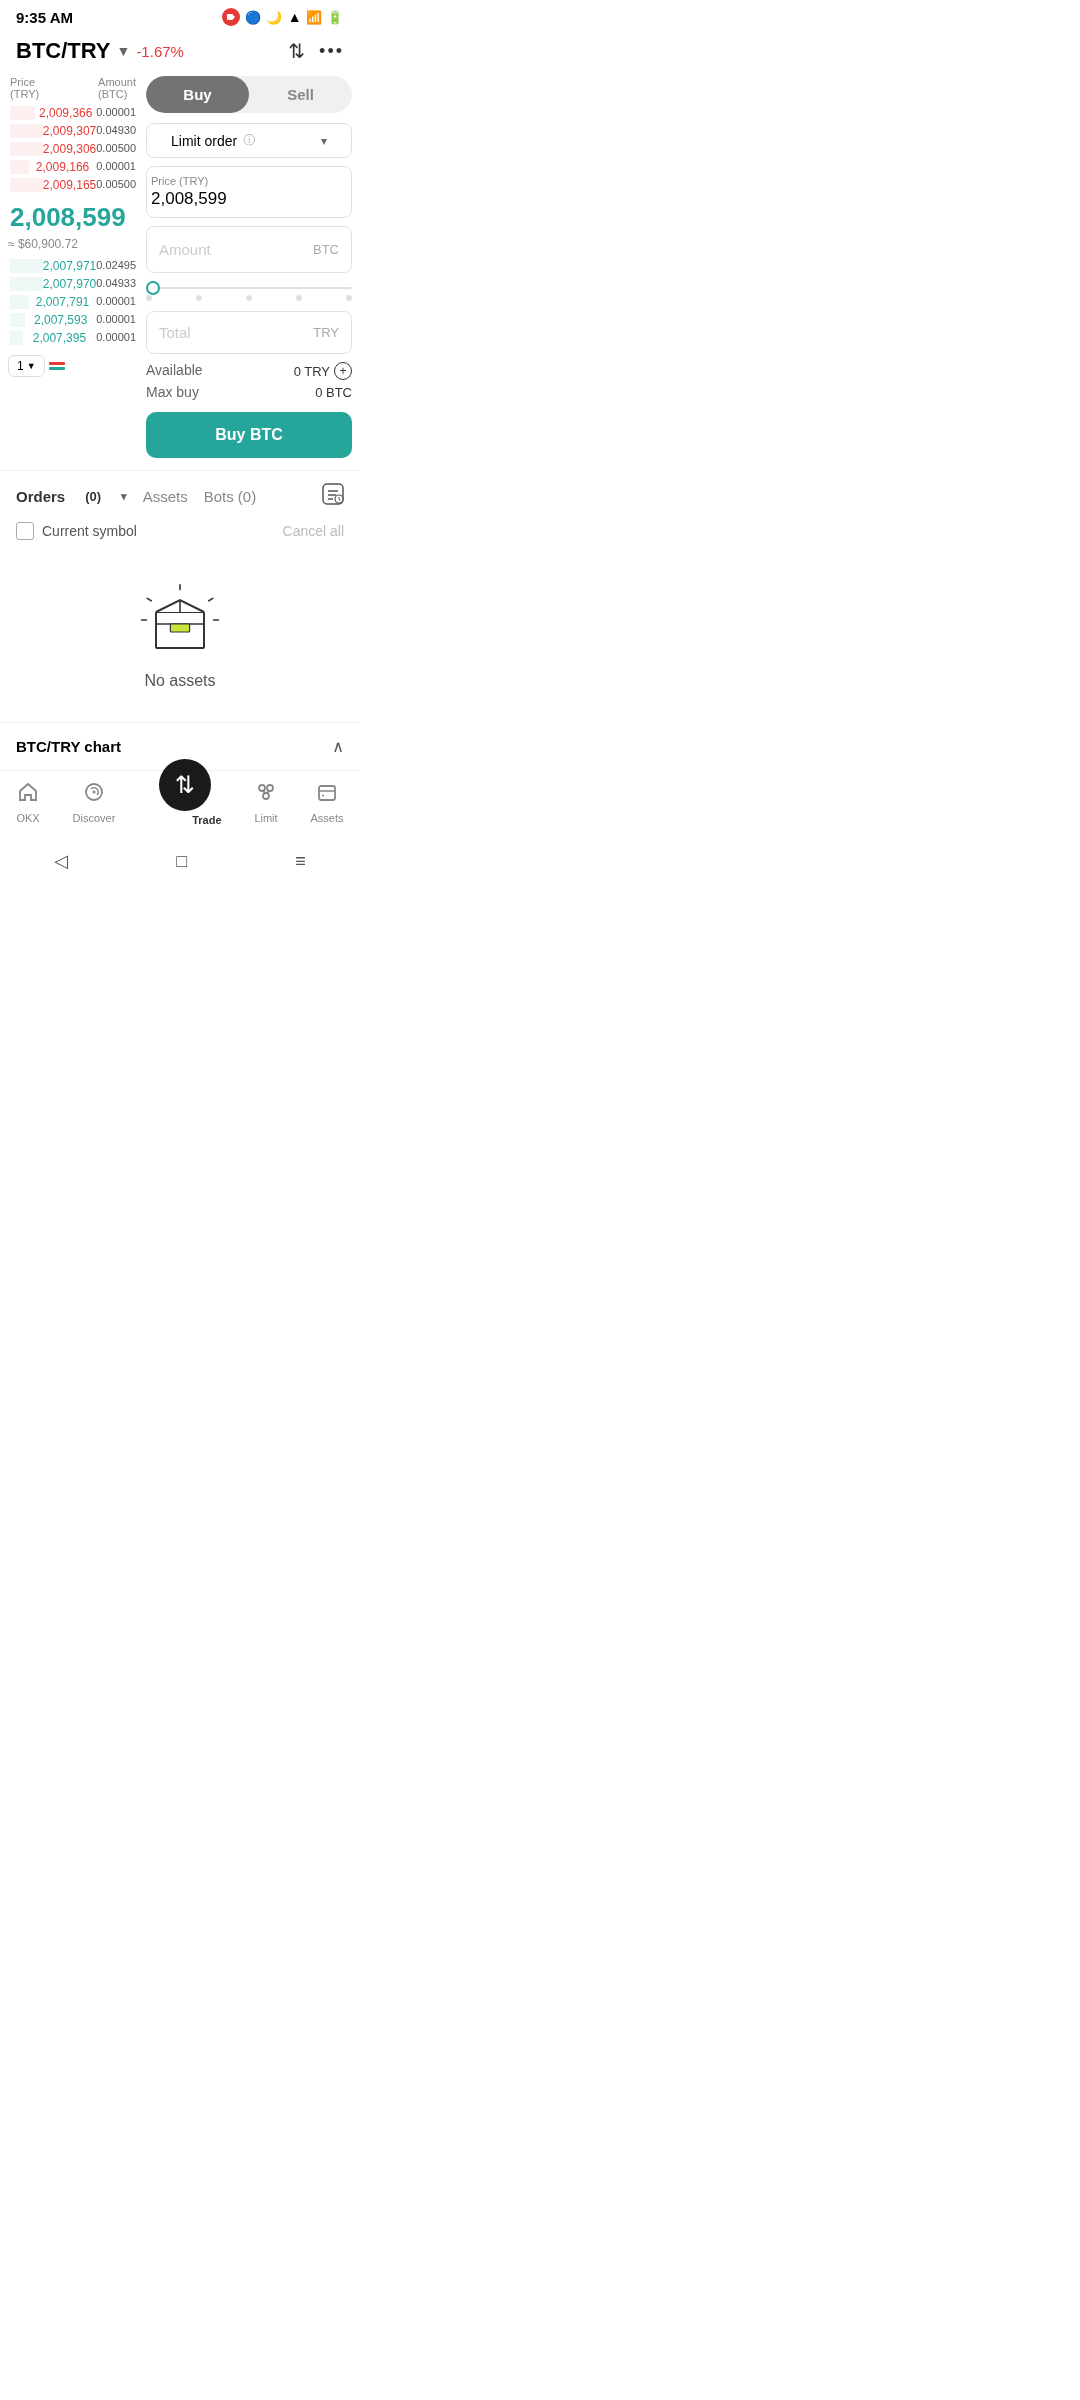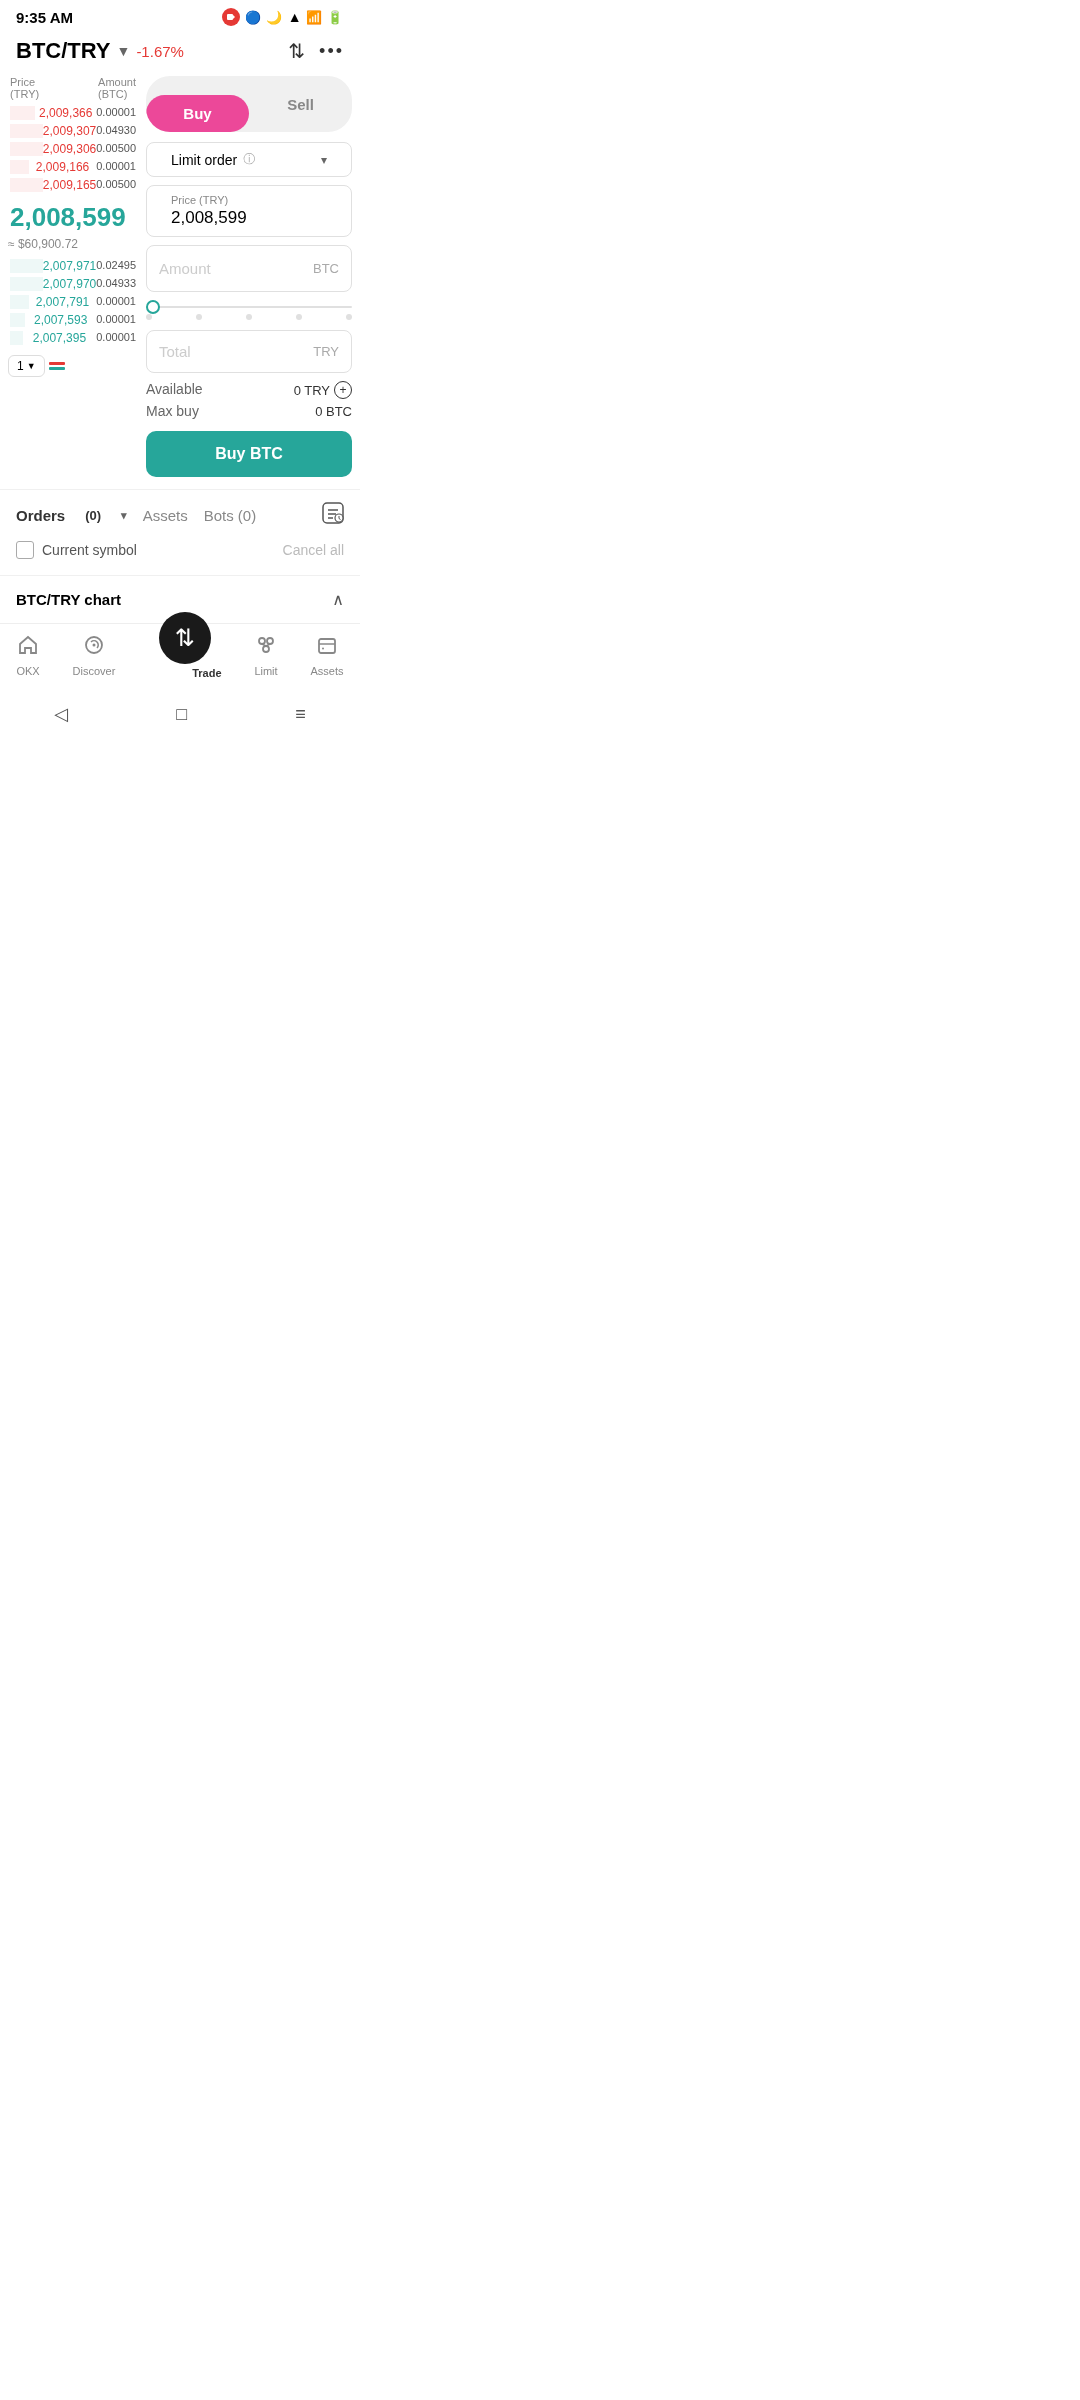--- a/index.html
+++ b/index.html
@@ -106,44 +106,43 @@
       flex: 1;
       padding: 10px;
       border: none;
       background: transparent;
       font-size: 15px;
       font-weight: 600;
       cursor: pointer;
       border-radius: 24px;
     }
     .tab-btn.active-buy {
-      background: #ec4899;
+      background: #737373;
       color: #fff;
-      margin-top: 19px;
     }
     .tab-btn.inactive { color: #888; background: transparent; }
 
     .order-type-selector {
       display: flex;
       align-items: center;
       justify-content: space-between;
       border: 1px solid #e0e0e0;
       border-radius: 8px;
       padding: 8px 24px;
       margin-bottom: 8px;
       cursor: pointer;
     }
     .order-type-label { font-size: 14px; font-weight: 500; display: flex; align-items: center; gap: 6px; }
     .info-icon { color: #aaa; font-size: 12px; }
     .dropdown-chevron { color: #666; font-size: 12px; }
 
     .input-field {
       border: 1px solid #e0e0e0;
       border-radius: 8px;
-      padding: 8px 24px;
+      padding: 8px 4px;
       margin-bottom: 8px;
       position: relative;
     }
     .input-label { font-size: 11px; color: #888; margin-bottom: 2px; }
     .input-value { font-size: 17px; font-weight: 500; }
     .input-placeholder { color: #ccc; font-size: 15px; }
 
     
     .slider-container {
       padding: 6px 0 10px;
@@ -537,20 +536,37 @@
   </div>
 
   <div class="current-symbol-row">
     <div class="checkbox-label">
       <div class="checkbox"></div>
       <span>Current symbol</span>
     </div>
     <span class="cancel-all">Cancel all</span>
   </div>
 
+  <div class="no-assets-section">
+    <svg class="box-icon" viewBox="0 0 100 100" fill="none" xmlns="http://www.w3.org/2000/svg">
+
+      <rect x="20" y="40" width="60" height="45" rx="2" stroke="#333" stroke-width="2.5" fill="white"></rect>
+      <path d="M20 40 L50 25 L80 40" stroke="#333" stroke-width="2.5" fill="white"></path>
+      <path d="M50 25 L50 40" stroke="#333" stroke-width="2"></path>
+      <line x1="20" y1="55" x2="80" y2="55" stroke="#333" stroke-width="2"></line>
+      <rect x="38" y="55" width="24" height="10" rx="1" fill="#c8e63c" stroke="#333" stroke-width="1.5"></rect>
+
+      <line x1="50" y1="12" x2="50" y2="6" stroke="#333" stroke-width="2" stroke-linecap="round"></line>
+      <line x1="14" y1="26" x2="9" y2="23" stroke="#333" stroke-width="2" stroke-linecap="round"></line>
+      <line x1="86" y1="26" x2="91" y2="23" stroke="#333" stroke-width="2" stroke-linecap="round"></line>
+      <line x1="8" y1="50" x2="2" y2="50" stroke="#333" stroke-width="2" stroke-linecap="round"></line>
+      <line x1="92" y1="50" x2="98" y2="50" stroke="#333" stroke-width="2" stroke-linecap="round"></line>
+    </svg>
+    <span class="no-assets-text">No assets</span>
+  </div>
 </div>
 
 <div class="chart-section">
   <span class="chart-title">BTC/TRY chart</span>
   <span class="chevron-up">∧</span>
 </div>
 
 <div class="bottom-nav">
   <div class="nav-item">
     <span class="nav-icon">

